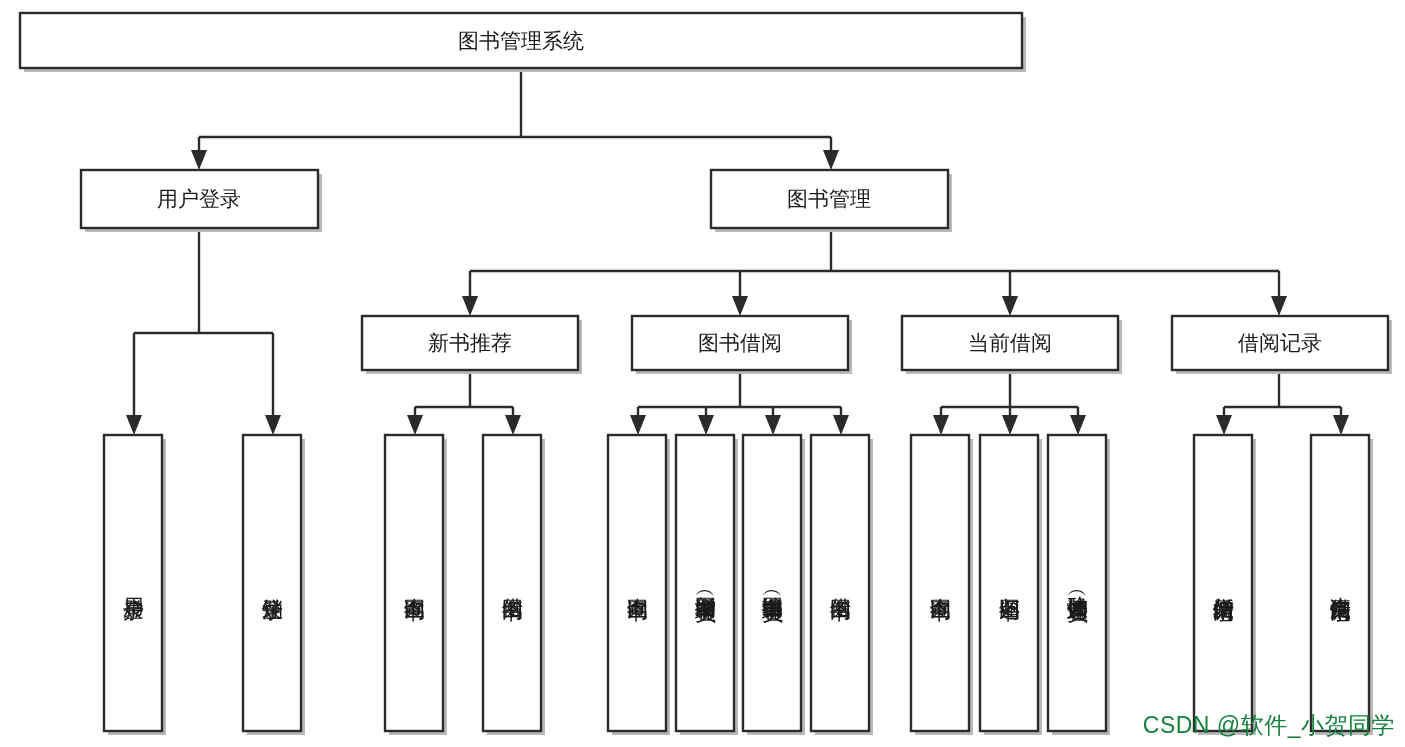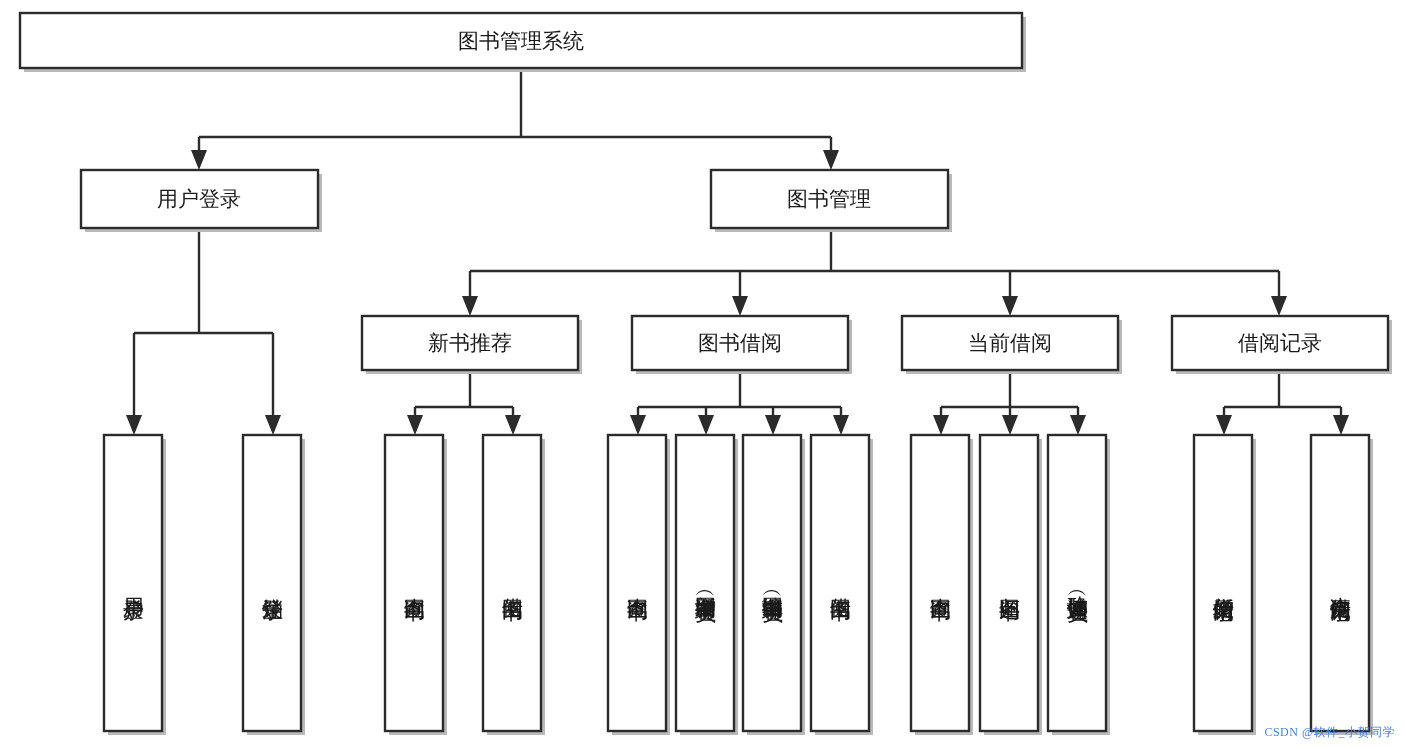--- a/index.html
+++ b/index.html
@@ -66,23 +66,23 @@
     position: absolute;
     display: flex;
     align-items: center;
     justify-content: center;
     pointer-events: none;
   }
   .watermark {
     position: absolute;
     right: 10px;
     bottom: 6px;
-    font-family: Liberation Serif, serif;
-    font-size: 12px;
-    color: #3b82f6;
+    font-family: Liberation Sans, sans-serif;
+    font-size: 23px;
+    color: #15803d;
     letter-spacing: 0.5px;
     white-space: nowrap;
   }
 </style>
 </head>
 <body>
 
 <div id="diagram-root">
 
   <svg class="flow" viewBox="0 0 1405 747" xmlns="http://www.w3.org/2000/svg">

